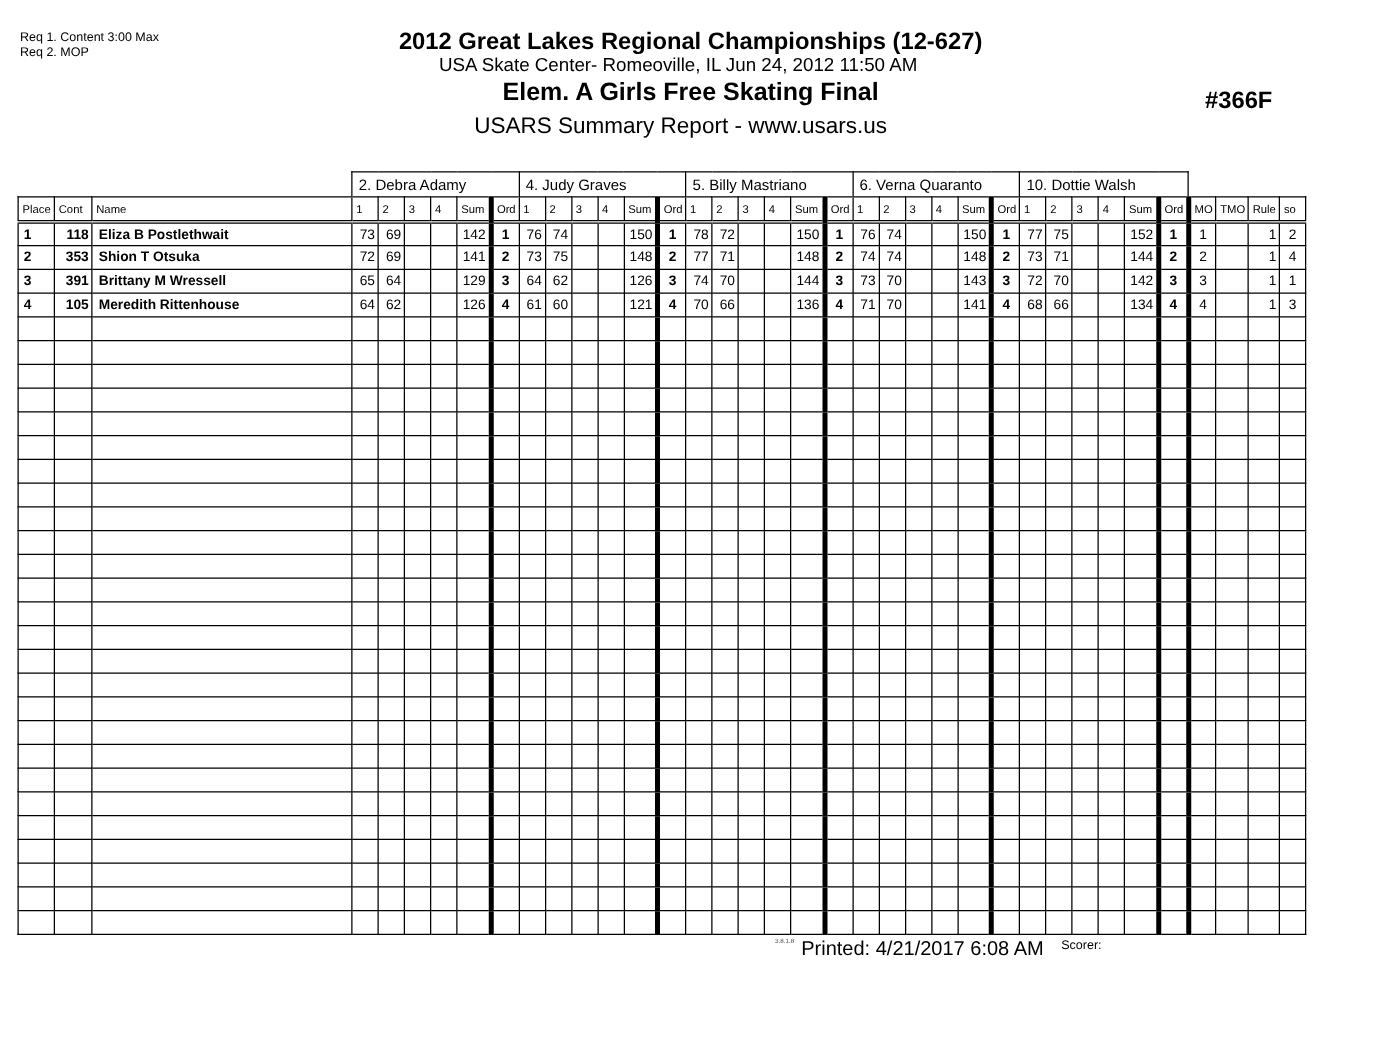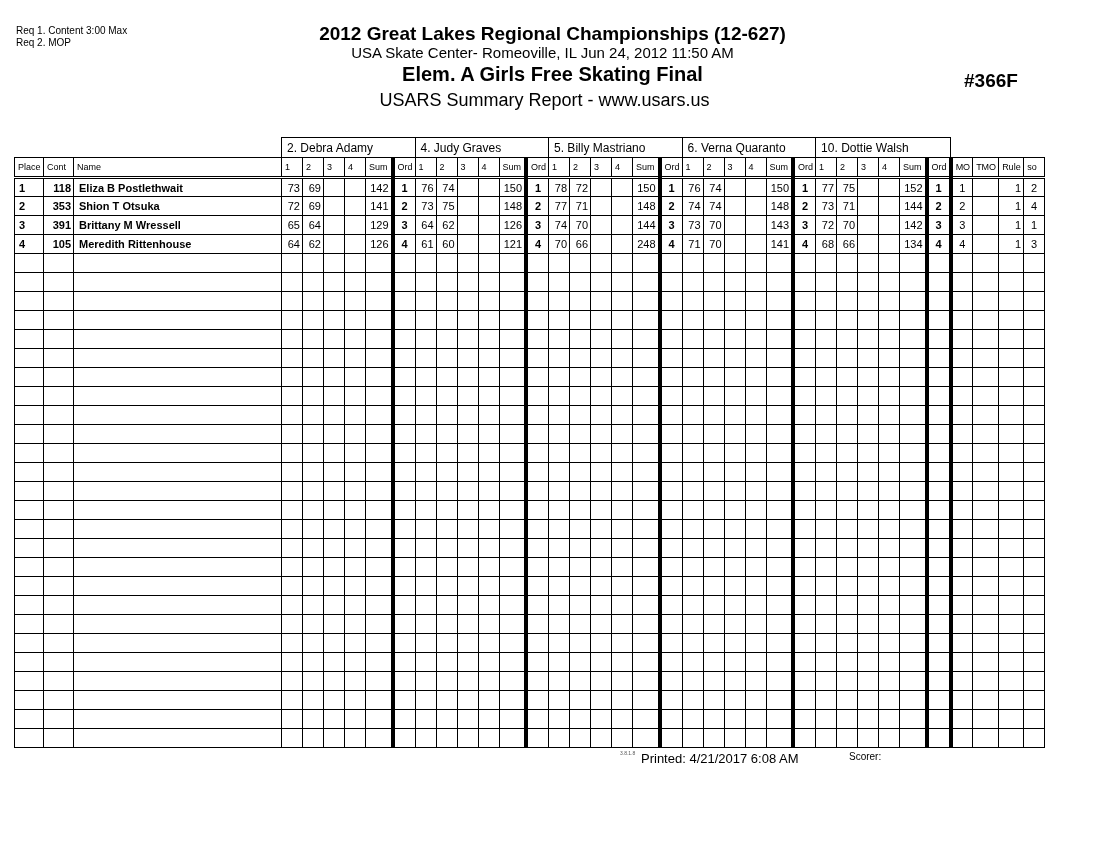--- a/index.html
+++ b/index.html
@@ -26,21 +26,21 @@
   table.grid tr.col-hdr td { height: 20px; font-size: 9px; padding-left: 3px; border-bottom: 3px double #000; }
   table.grid td.ord { border-left: 4px solid #000; }
   table.grid tr.data td { font-size: 11px; }
   table.grid td.num { text-align: right; }
   table.grid td.ctr { text-align: center; }
   table.grid td.b { font-weight: bold; font-size: 12px; }
   table.grid td.nm { font-weight: bold; font-size: 11px; padding-left: 5px; margin-left: 23px; }
   table.grid td.pl { font-weight: bold; font-size: 12px; padding-left: 4px; }
 
   .footer-ver { position: absolute; left: 620px; top: 750px; font-size: 5px; color: #555; }
-  .footer-printed { position: absolute; left: 641px; top: 751px; font-size: 13px; }
+  .footer-printed { position: absolute; left: 641px; top: 751px; font-size: 16px; }
   .footer-scorer { position: absolute; left: 849px; top: 751px; font-size: 10px; }
 </style>
 </head>
 <body>
 
 <div class="req req1">Req  1.  Content 3:00 Max</div>
 <div class="req req2">Req  2.  MOP</div>
 
 <div class="hdr title">2012 Great Lakes Regional Championships (12-627)</div>
 <div class="hdr venue">USA Skate Center- Romeoville, IL  Jun 24, 2012  11:50 AM</div>
@@ -268,21 +268,21 @@
         <td class="num">61</td>
         <td class="num">60</td>
         <td class="num"></td>
         <td class="num"></td>
         <td class="num">121</td>
         <td class="ord ctr b">4</td>
         <td class="num">70</td>
         <td class="num">66</td>
         <td class="num"></td>
         <td class="num"></td>
-        <td class="num">248</td>
+        <td class="num">136</td>
         <td class="ord ctr b">4</td>
         <td class="num">71</td>
         <td class="num">70</td>
         <td class="num"></td>
         <td class="num"></td>
         <td class="num">141</td>
         <td class="ord ctr b">4</td>
         <td class="num">68</td>
         <td class="num">66</td>
         <td class="num"></td>

